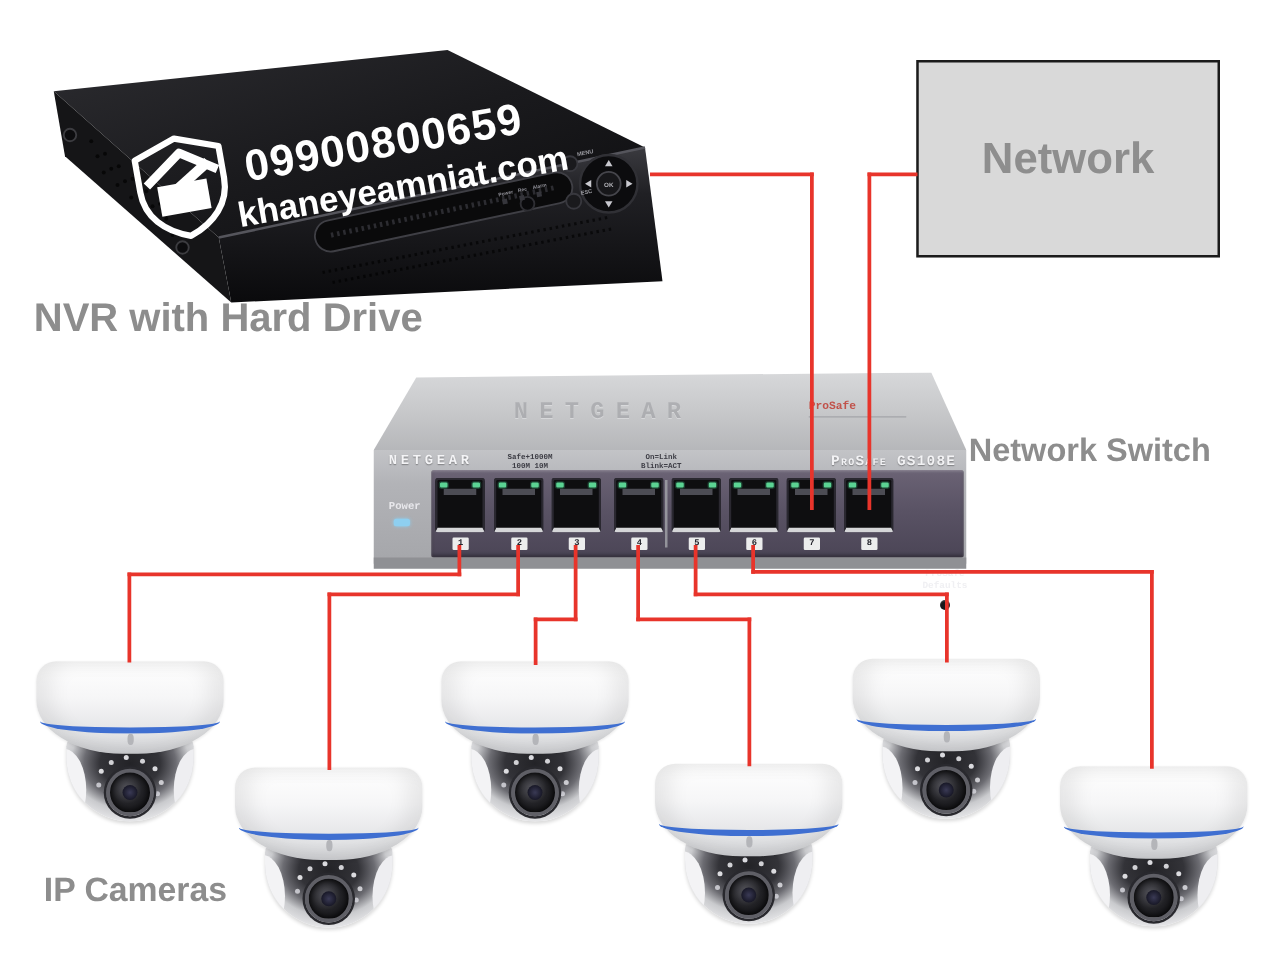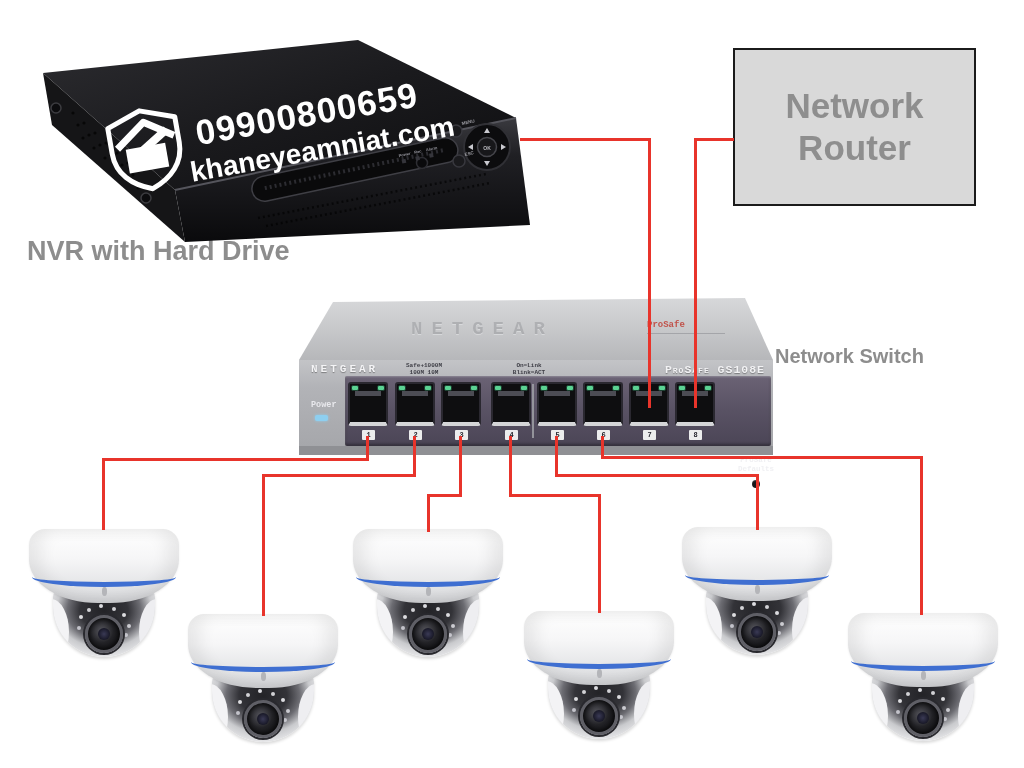--- a/index.html
+++ b/index.html
@@ -188,21 +188,20 @@
         <rect x="18" y="38" width="40" height="24" fill="#ffffff" stroke="none"></rect>
         <rect x="30" y="30" width="34" height="8" fill="#ffffff" stroke="none" transform="rotate(-32 47 34)"></rect>
       </g>
       <text x="178" y="96" font-size="35" font-weight="bold" fill="#ffffff" letter-spacing="1">09900800659</text>
       <text x="166" y="131" font-size="28" font-weight="bold" fill="#ffffff">khaneyeamniat.com</text>
     </g>
   </svg>
 
   <div class="router">
     <span>Network</span>
-    <span>Router</span>
   </div>
 
   <div class="switch">
     <div class="sw-top">
       <div class="sw-top-brand">NETGEAR</div>
       <div class="sw-top-red">ProSafe</div>
       <div class="sw-top-redline"></div>
     </div>
     <div class="sw-front">
       <div class="sw-brand">NETGEAR</div>
@@ -348,16 +347,17 @@
   <div class="camera" style="left:844px;top:613px;">
     <div class="cam-top"></div>
     <div class="cam-stripe"></div>
     <div class="cam-nub"></div>
     <div class="cam-dome">
       <div class="cam-leds"></div>
       <div class="cam-lens"></div>
     </div>
   </div>
 
-  <div class="diag-label" style="left:27px;top:236px;font-size:27px;">NVR with Hard Drive</div>
-  <div class="diag-label" style="left:775px;top:345px;font-size:20px;">Network Switch</div>
+  <div class="diag-label" style="left:27px;top:236px;font-size:32px;">NVR with Hard Drive</div>
+  <div class="diag-label" style="left:775px;top:345px;font-size:26px;">Network Switch</div>
+  <div class="diag-label" style="left:35px;top:697px;font-size:27px;">IP Cameras</div>
 
 </div>
 
 </body></html>

